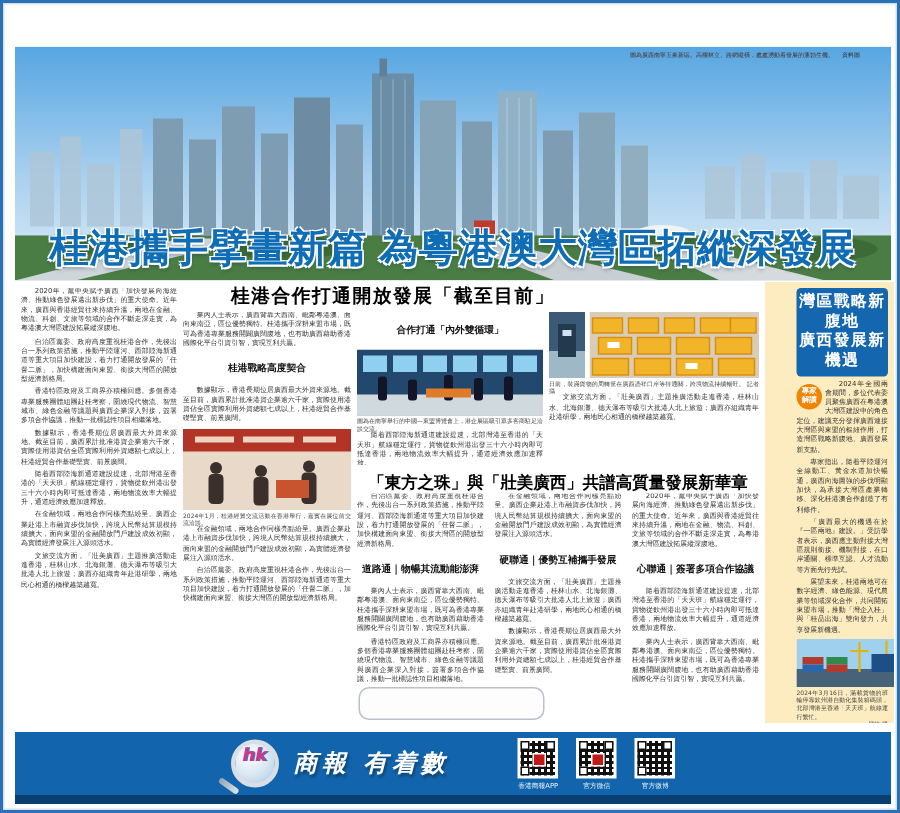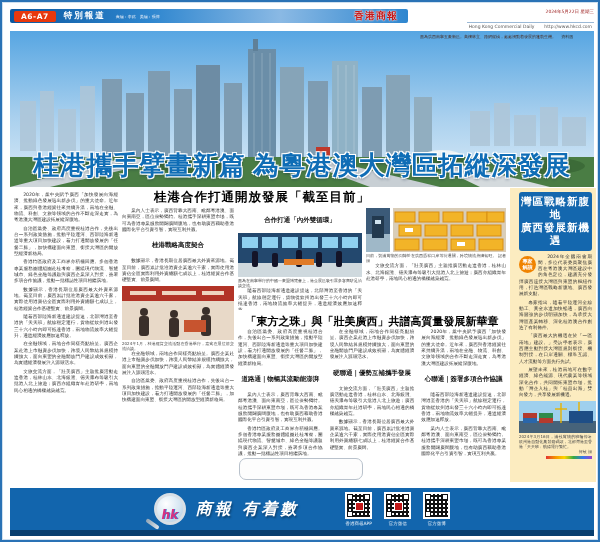--- a/index.html
+++ b/index.html
@@ -47,41 +47,41 @@
 
   .a2{position:absolute;left:236px;top:312px;width:268px;height:168px;}
   .a2-title{text-align:center;font-size:11px;font-weight:900;color:#000;margin-bottom:0;white-space:nowrap;}
   .a2-cols{display:flex;gap:7px;}
   .a2-col{flex:1;height:146px;overflow:hidden;}
   .note-box{position:absolute;left:1px;top:144px;width:122px;height:20px;border:1px solid #b9c2cc;
             border-radius:7px;background:#fdfdfd;}
 
   
   .sidebar{position:absolute;left:508px;top:186px;width:86px;height:294px;background:#fcecc0;
-           box-sizing:border-box;padding:4px 4px 3px 9px;overflow:hidden;}
+           box-sizing:border-box;padding:4px 4px 3px 21px;overflow:hidden;}
   .sb-title{background:#1467ae;border-radius:3px;color:#fff;font-weight:900;text-align:center;
             font-size:10.5px;line-height:1.25;padding:3px 0;letter-spacing:1px;}
   .sb-badge{float:left;width:17px;height:17px;border-radius:50%;background:#f08300;color:#fff;
             font-size:5px;font-weight:bold;line-height:1.2;display:flex;flex-direction:column;
             align-items:center;justify-content:center;margin:2px 2px 1px 0;}
   .sb-photo{margin-top:2px;}
   .sb-credit{font-size:4px;color:#444;text-align:right;}
   .rainbow{height:3px;width:46px;margin:2px 0 0 auto;
            background:linear-gradient(90deg,#e53333,#f59300,#ffd500,#33aa44,#3377ee,#9944cc);}
 
   
   .ph{display:block;}
 
   
   .banner{position:absolute;left:8px;top:486px;width:584px;height:42px;background:#1265ad;
           display:flex;align-items:center;justify-content:center;gap:46px;}
   .logo-row{display:flex;align-items:center;gap:10px;}
   .mag{position:relative;width:26px;height:26px;border-radius:50%;border:3px solid #d9dfe5;
        background:radial-gradient(circle at 35% 30%,#ffffff,#d6e6f2 55%,#a9c6de);
-       display:flex;align-items:flex-end;justify-content:center;}
+       display:flex;align-items:flex-start;justify-content:center;}
   .mag-letters{font-size:12px;font-weight:900;font-style:italic;color:#d8317f;
                text-shadow:1px 0 0 #3a7bd5;}
   .mag-handle{position:absolute;left:-12px;bottom:-4px;width:15px;height:4px;border-radius:2px;
               background:linear-gradient(90deg,#8fa3b5,#dfe5ea);transform:rotate(35deg);}
   .slogan{font-size:16px;font-weight:900;font-style:italic;color:#fff;letter-spacing:3px;
           text-shadow:1px 2px 2px rgba(0,0,0,.35);white-space:nowrap;}
   .qr-row{display:flex;gap:12px;}
   .qr-item{display:flex;flex-direction:column;align-items:center;}
   .qr{position:relative;width:27px;height:27px;background:#fff;padding:2px;box-sizing:border-box;}
   .qr-pat{width:100%;height:100%;
@@ -91,35 +91,20 @@
   .fm.tl{left:2px;top:2px;} .fm.tr{right:2px;top:2px;} .fm.bl{left:2px;bottom:2px;}
   .qr-chip{position:absolute;left:10px;top:10px;width:7px;height:7px;background:#c21818;border:1px solid #fff;}
   .qr-label{margin-top:2px;font-size:4.5px;color:#eaf2fa;}
   .strip{position:absolute;left:8px;top:528px;width:584px;height:6px;background:#083f70;}
 </style>
 </head>
 <body>
 
 <div class="page">
 
-  <div class="header">
-    <div class="hdr-bar">
-      <span class="pageno">A6-A7</span>
-      <span class="section">特別報道</span>
-      <span class="editors">責編：李銘　美編：張偉</span>
-      <span class="masthead">香港商報</span>
-    </div>
-    <div class="hdr-right">
-      <span class="hdr-date">2024年5月22日 星期三</span>
-      <span class="hdr-en">
-        <span>Hong Kong Commercial Daily</span>
-        <span>http://www.hkcd.com</span>
-      </span>
-    </div>
-  </div>
 
   <div class="hero">
     <svg width="584" height="156" viewBox="0 0 584 156" preserveAspectRatio="none">
       <defs>
         <linearGradient id="sky" x1="0" y1="0" x2="0" y2="1">
           <stop offset="0" stop-color="#57a6e2"></stop>
             <stop offset="0.55" stop-color="#a9d0ee"></stop>
             <stop offset="1" stop-color="#dcecf7"></stop>
         </linearGradient>
       </defs>

